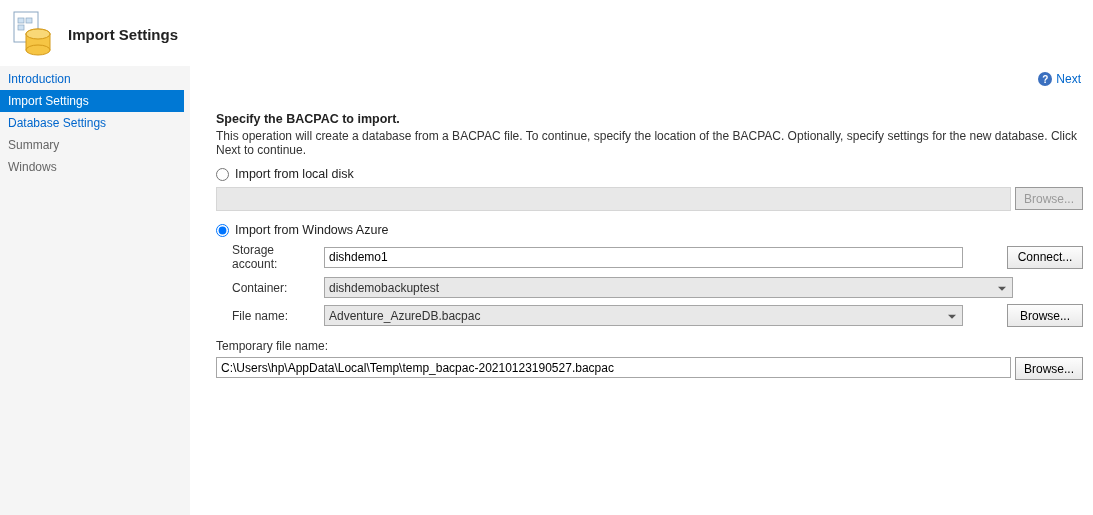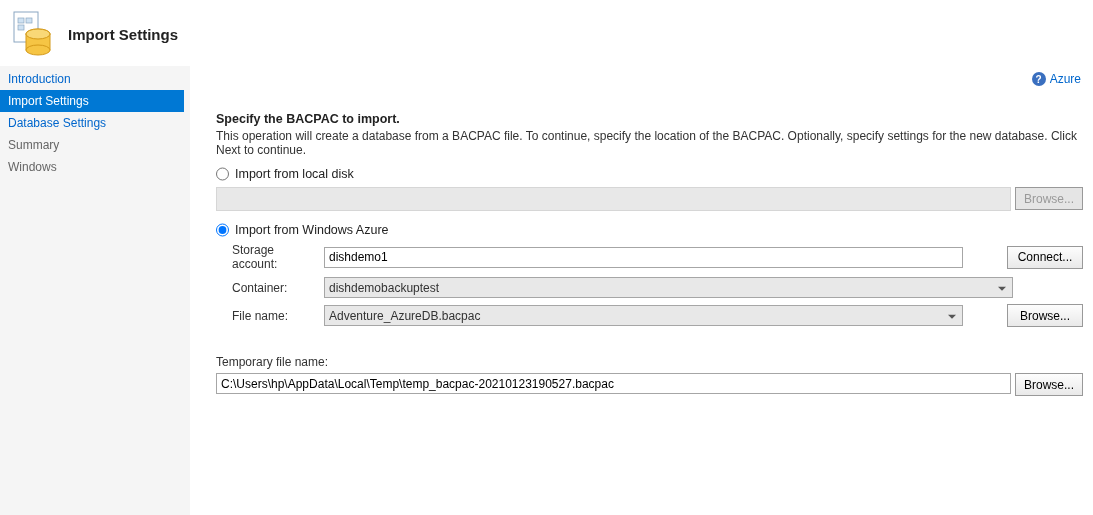--- a/index.html
+++ b/index.html
@@ -89,20 +89,21 @@
     margin-top: 38px;
     margin-bottom: 3px;
   }
   .section-desc {
     font-size: 12px;
     color: #333;
     margin-bottom: 10px;
   }
   .radio-row {
     display: flex;
+    align-items: center;
     gap: 6px;
     margin: 6px 0;
     font-size: 12.5px;
     color: #222;
   }
   .radio-row input[type="radio"] {
     margin: 0;
   }
   .field-row {
     display: flex;
@@ -172,21 +173,21 @@
   }
   .azure-block .field-row .text-input,
   .azure-block .field-row .combo {
     flex: 1;
   }
   .azure-block .field-row .btn {
     width: 76px;
     margin-left: 40px;
   }
   .temp-label {
-    margin: 28px 0 4px 0;
+    margin: 12px 0 4px 0;
     font-size: 12px;
     color: #333;
   }
   .temp-row {
     display: flex;
     gap: 4px;
   }
   .temp-row .text-input {
     flex: 1;
   }
@@ -215,21 +216,21 @@
     <div class="sidebar-item">Introduction</div>
     <div class="sidebar-item selected">Import Settings</div>
     <div class="sidebar-item">Database Settings</div>
     <div class="sidebar-item plain">Summary</div>
     <div class="sidebar-item plain">Windows</div>
   </div>
 
   <div class="main">
     <div class="help-link">
       <span class="help-icon">?</span>
-      <span>Azure</span>
+      <span>Next</span>
     </div>
 
     <div class="section-heading">Specify the BACPAC to import.</div>
     <div class="section-desc">This operation will create a database from a BACPAC file. To continue, specify the location of the BACPAC.  Optionally, specify settings for the new database. Click Next to continue.</div>
 
     <label class="radio-row">
       <input type="radio" name="source" style="">
       <span>Import from local disk</span>
     </label>
 

